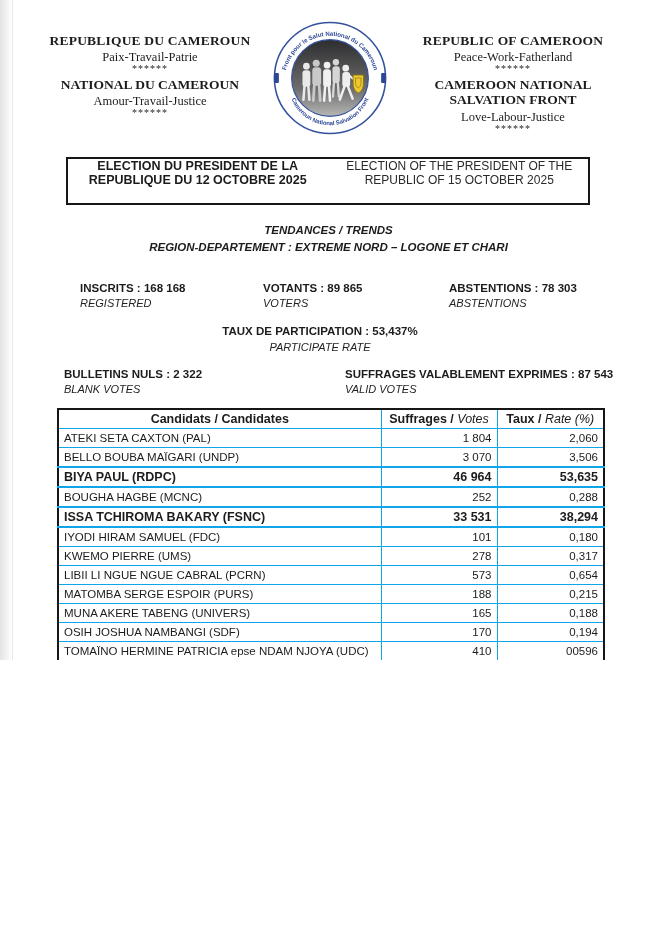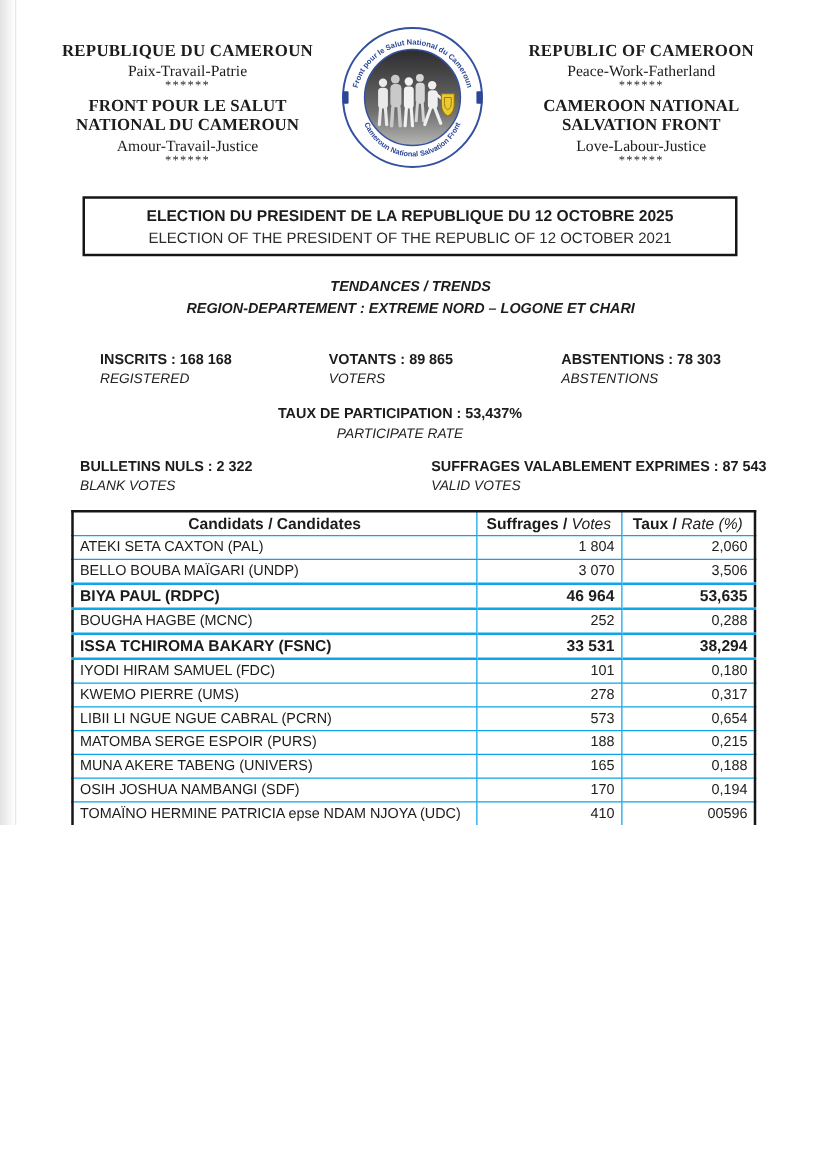--- a/index.html
+++ b/index.html
@@ -25,21 +25,21 @@
   .hdr-right{left:398px;}
   .hdr-title{font-weight:bold;font-size:13.5px;letter-spacing:.2px;}
   .hdr-motto{font-size:12.5px;margin-top:2px;}
   .hdr-stars{font-size:10px;letter-spacing:1px;margin-top:-1px;}
   .hdr-org{font-weight:bold;font-size:13.5px;margin-top:3px;}
   .logo-wrap{position:absolute;left:271px;top:19px;width:118px;height:118px;}
   
   .title-box{
     position:absolute;left:66px;top:157px;width:520px;height:44px;
     border:2px solid #161616;text-align:center;
-    display:flex;flex-direction:column;justify-content:center;gap:3px;
+    display:flex;flex-direction:row;justify-content:center;gap:3px;
   }
   .title-fr{font-weight:bold;font-size:12.5px;}
   .title-en{font-size:12px;color:#2a2a2a;}
   
   .trends{position:absolute;left:0;top:224px;width:657px;text-align:center;font-style:italic;font-weight:bold;}
   .trends-l1{font-size:11.5px;}
   .trends-l2{font-size:11.5px;margin-top:5px;}
   
   .stat{position:absolute;top:282px;}
   .stat-label{font-weight:bold;font-size:11.5px;}
@@ -84,21 +84,20 @@
 <body>
 
 <div class="page">
   <div class="scan-edge"></div>
 
   <div class="hdr-block hdr-left">
     <div class="hdr-title">REPUBLIQUE DU CAMEROUN</div>
     <div class="hdr-motto">Paix-Travail-Patrie</div>
     <div class="hdr-stars">******</div>
     <div class="hdr-org">
-      <div>FRONT POUR LE SALUT</div>
       <div>NATIONAL DU CAMEROUN</div>
     </div>
     <div class="hdr-motto">Amour-Travail-Justice</div>
     <div class="hdr-stars">******</div>
   </div>
 
   <div class="logo-wrap">
     <svg width="118" height="118" viewBox="0 0 120 120">
       <defs>
         <linearGradient id="innerG" x1="0" y1="0" x2="0" y2="1">
@@ -158,21 +157,21 @@
     <div class="hdr-org">
       <div>CAMEROON NATIONAL</div>
       <div>SALVATION FRONT</div>
     </div>
     <div class="hdr-motto">Love-Labour-Justice</div>
     <div class="hdr-stars">******</div>
   </div>
 
   <div class="title-box">
     <div class="title-fr">ELECTION DU PRESIDENT DE LA REPUBLIQUE DU 12 OCTOBRE 2025</div>
-    <div class="title-en">ELECTION OF THE PRESIDENT OF THE REPUBLIC OF 12 OCTOBER 2021</div>
+    <div class="title-en">ELECTION OF THE PRESIDENT OF THE REPUBLIC OF 15 OCTOBER 2025</div>
   </div>
 
   <div class="trends">
     <div class="trends-l1">TENDANCES / TRENDS</div>
     <div class="trends-l2">REGION-DEPARTEMENT : EXTREME NORD – LOGONE ET CHARI</div>
   </div>
 
   <div class="stat stat-inscrits">
     <div class="stat-label">INSCRITS : 168 168</div>
     <div class="stat-sub">REGISTERED</div>

